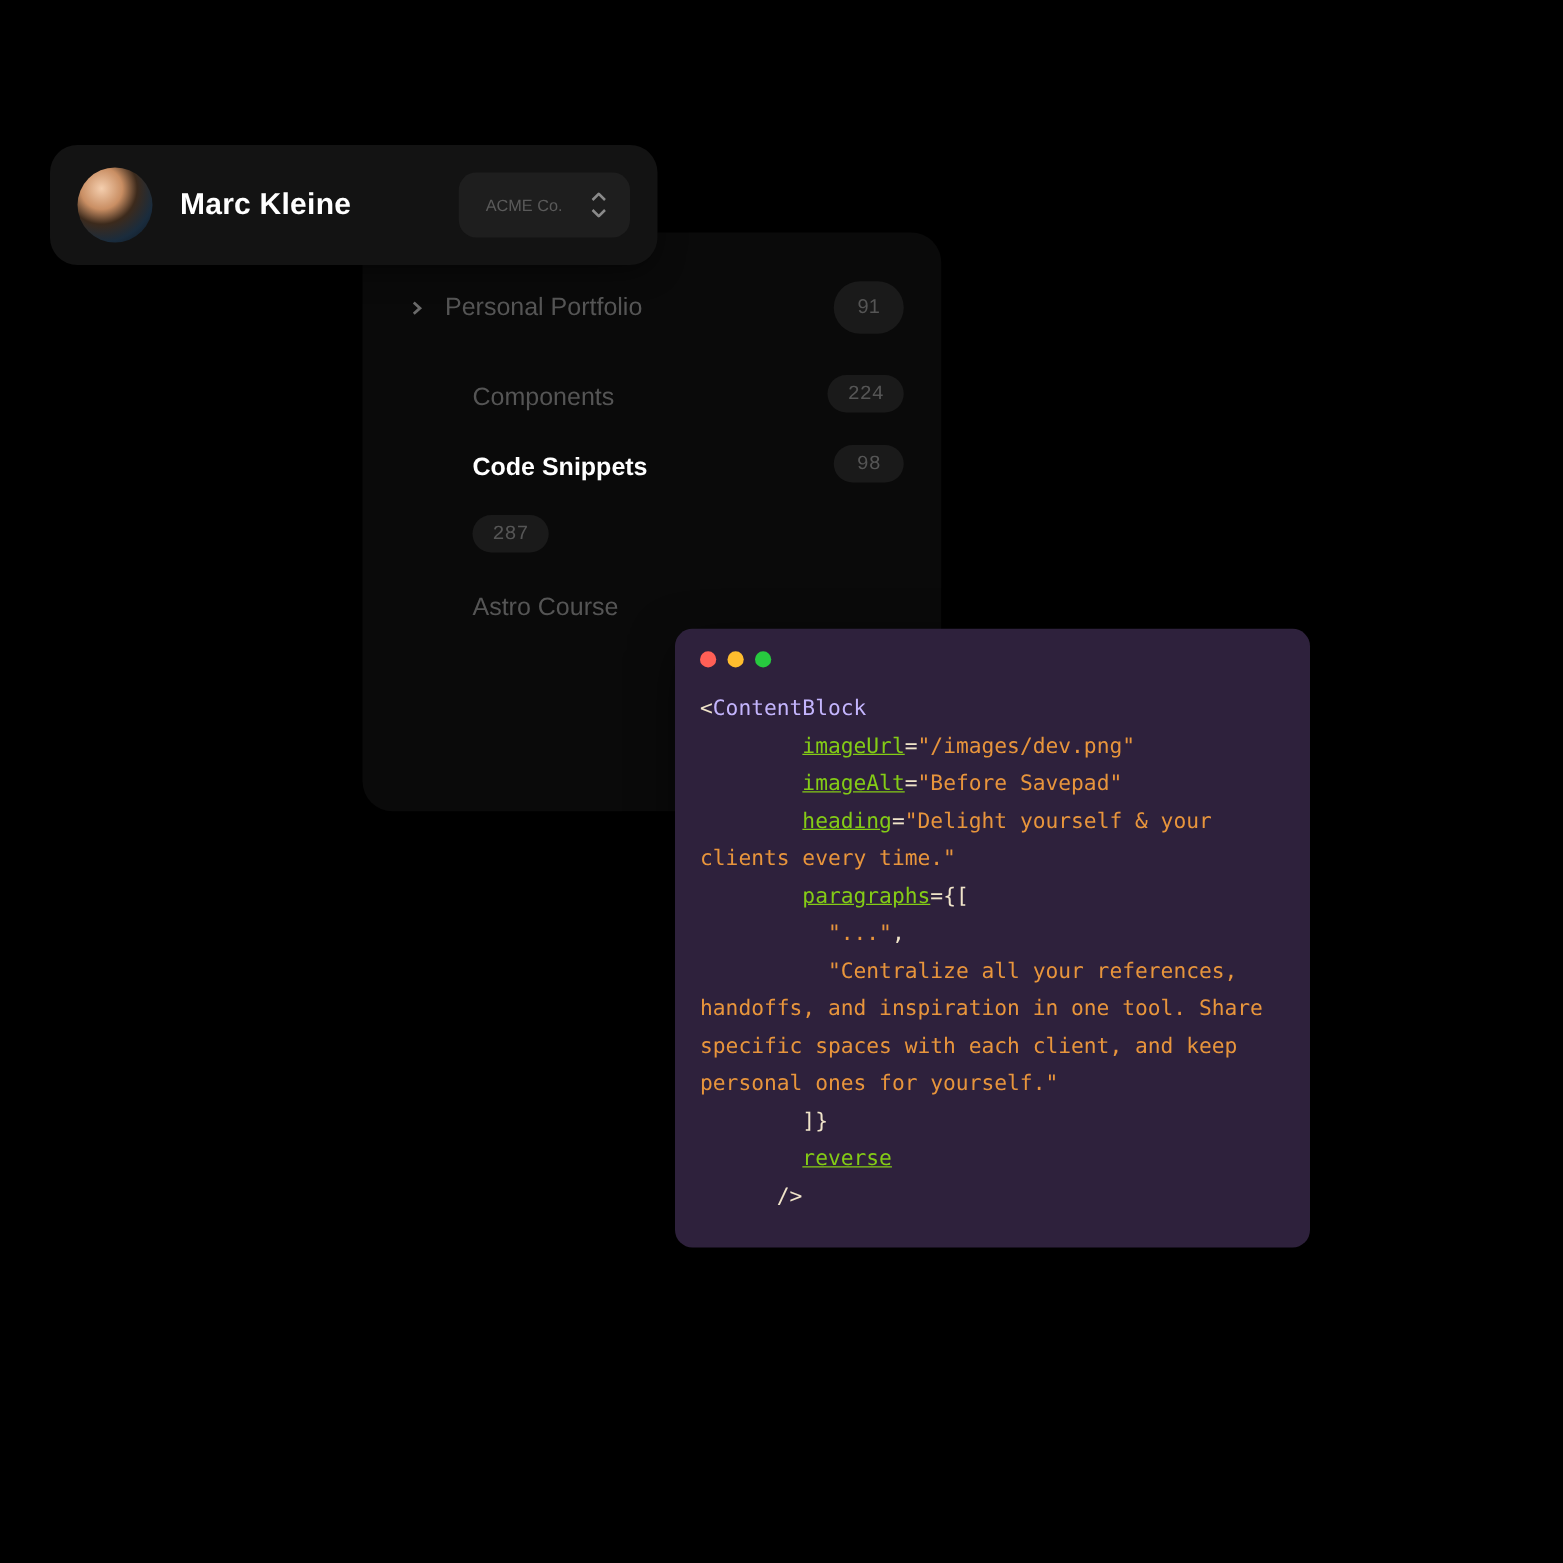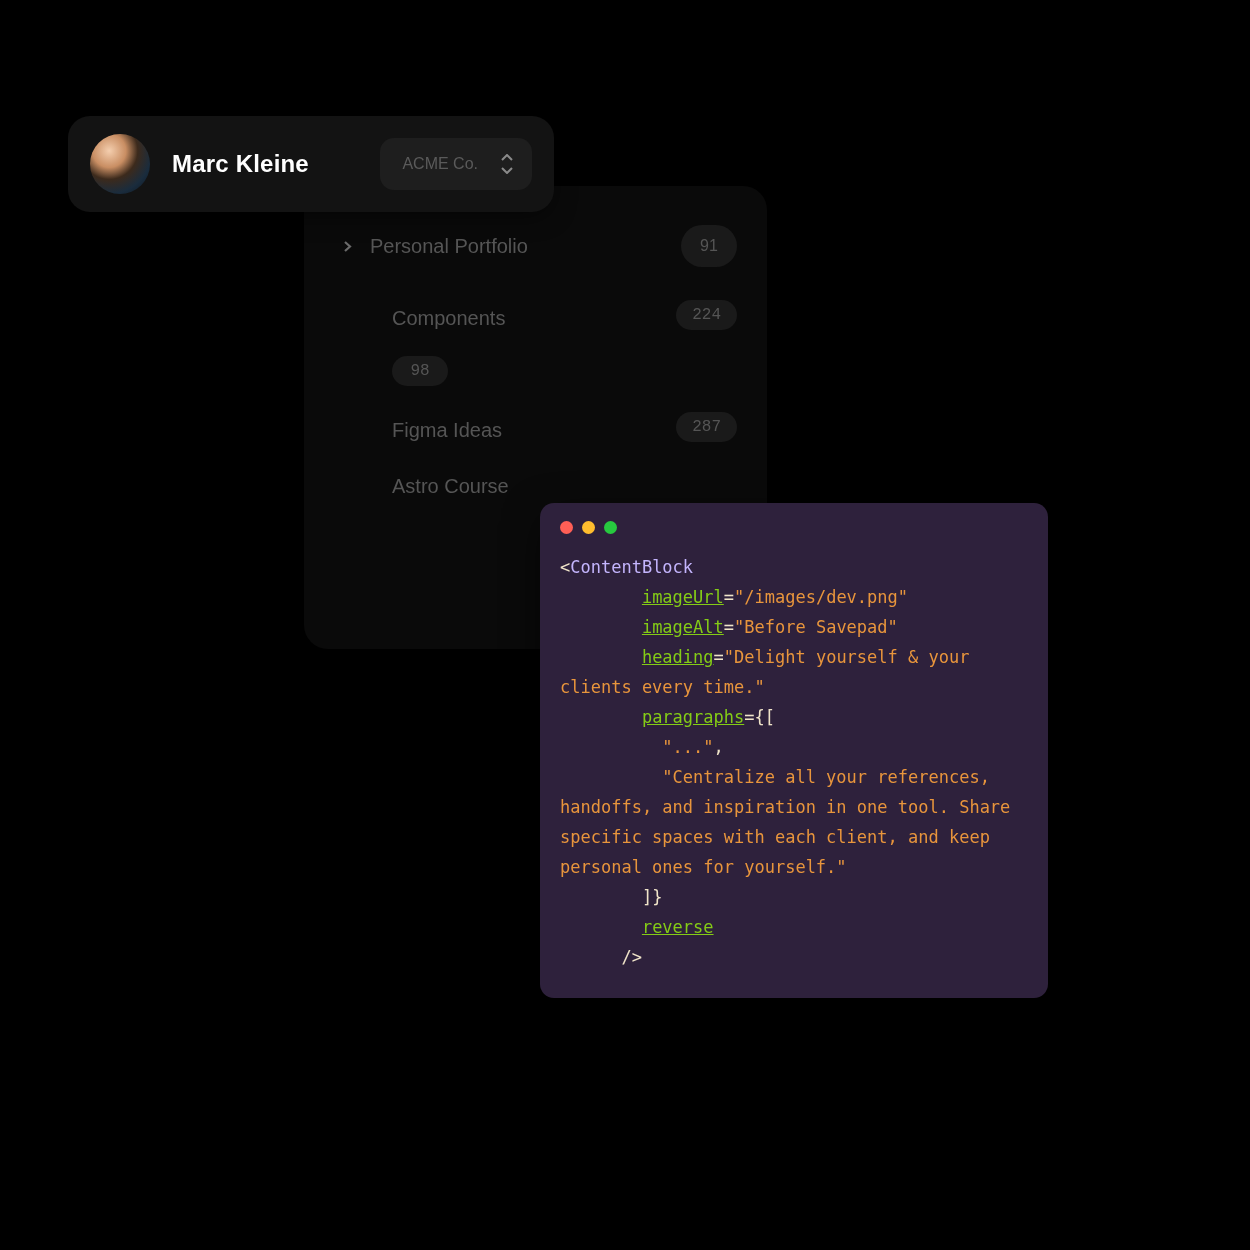--- a/index.html
+++ b/index.html
@@ -8,21 +8,21 @@
     height: 1250px;
     background: #000;
     font-family: -apple-system, BlinkMacSystemFont, 'Segoe UI', sans-serif;
     position: relative;
     overflow: hidden;
   }
 
   
   .profile-pill {
     position: absolute;
-    left: 68px;
+    left: 40px;
     top: 116px;
     width: 486px;
     height: 96px;
     background: #131313;
     border-radius: 22px;
     display: flex;
     align-items: center;
     padding: 0 22px;
     gap: 22px;
     box-shadow: 0 6px 24px -4px rgba(0,0,0,0.6);
@@ -46,39 +46,39 @@
     margin-left: auto;
     display: flex;
     align-items: center;
     gap: 22px;
     background: #1e1e1e;
     border-radius: 14px;
     padding: 10px 18px 10px 22px;
     height: 52px;
   }
   .org-name {
-    font-size: 16px;
+    font-size: 13px;
     color: #5a5a5a;
     font-weight: 500;
   }
   .updown-icon {
     width: 14px;
     height: 20px;
     display: flex;
     flex-direction: column;
     justify-content: space-between;
     align-items: center;
   }
   .updown-icon .chev { width: 12px; height: 7px; }
   .updown-icon svg { display: block; stroke: #8a8a8a; stroke-width: 2; fill: none; }
 
   
   .list-panel {
     position: absolute;
-    left: 304px;
+    left: 290px;
     top: 186px;
     width: 463px;
     height: 463px;
     background: #0a0a0a;
     border-radius: 24px;
     padding: 32px 30px 30px 30px;
     z-index: 20;
   }
   .row {
     display: flex;
@@ -206,25 +206,25 @@
     <span class="badge">91</span>
   </div>
 
 
   <div class="subrow">
     <span class="label">Components</span>
     <span class="badge">224</span>
   </div>
 
   <div class="subrow selected">
+    <span class="label">Code Snippets</span>
     <span class="badge">98</span>
   </div>
 
   <div class="subrow">
-    <span class="label">Figma Ideas</span>
     <span class="badge">287</span>
   </div>
 
   <div class="subrow">
     <span class="label">Astro Course</span>
   </div>
 
 
 </div>
 

